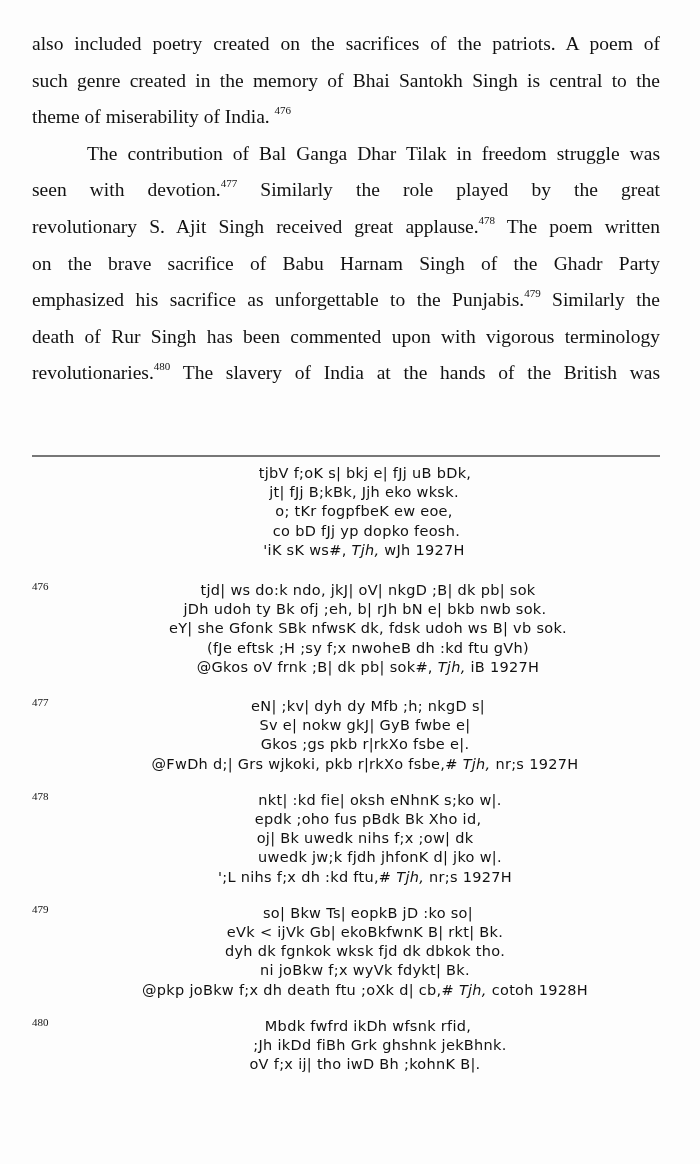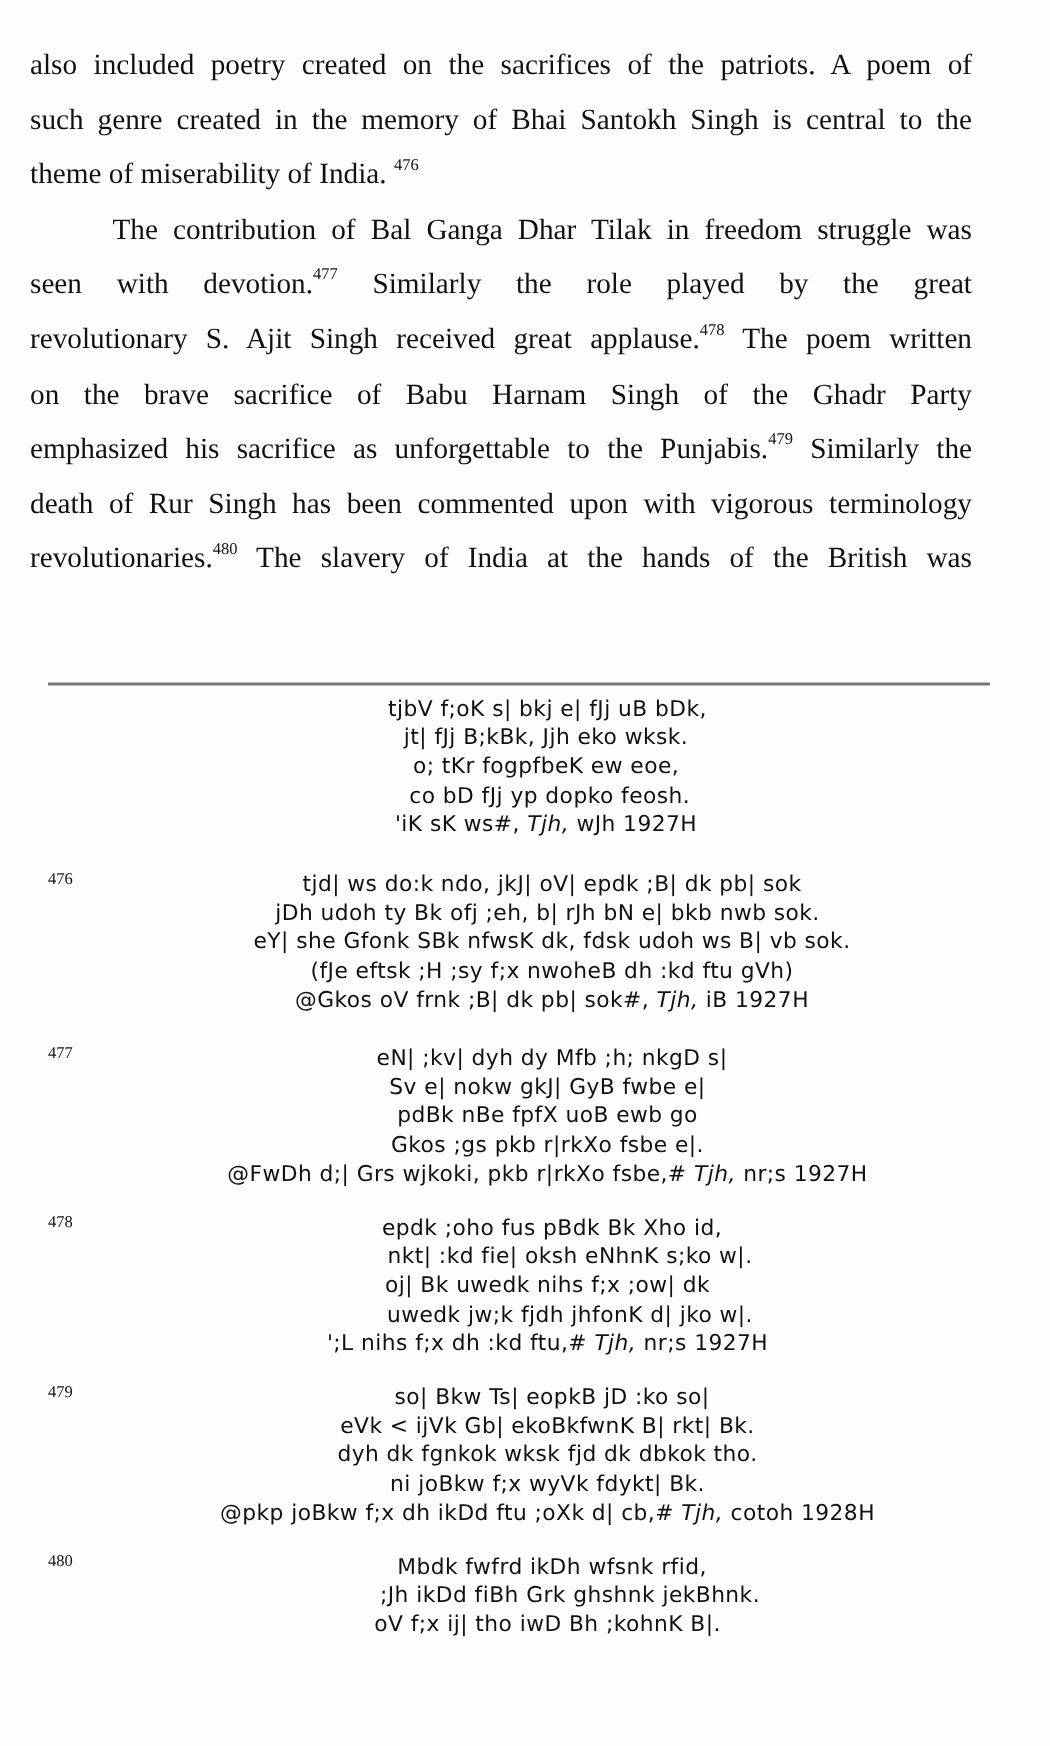--- a/index.html
+++ b/index.html
@@ -1,18 +1,18 @@
 <!DOCTYPE html>
 <html><head>
 <meta charset="utf-8">
 <style>
   html, body { margin: 0; padding: 0; background: #fdfdfd; }
   body { width: 700px; height: 1164px; position: relative; overflow: hidden; color: #111; }
   .body-text {
-    position: absolute; left: 20px; top: 26px; width: 628px;
+    position: absolute; left: 32px; top: 26px; width: 628px;
     font-family: "Liberation Serif", serif; font-size: 19.5px; line-height: 36.6px;
   }
   .body-text p { margin: 0; text-align: justify; text-align-last: auto; }
   .body-text .line { display: block; text-align: justify; text-align-last: justify; white-space: nowrap; }
   .body-text .line.last { text-align-last: left; }
   .body-text .indent { padding-left: 55px; }
   sup { font-size: 11px; line-height: 0; vertical-align: 9px; }
   .rule {
     position: absolute; left: 32px; top: 455px; width: 628px; height: 2px; background: #777;
   }
@@ -61,52 +61,51 @@
   <div class="fn" id="fn-intro">
     <span class="fl i1">tjbV f;oK s| bkj e| fJj uB bDk,</span>
     <span class="fl">jt| fJj B;kBk, Jjh eko wksk.</span>
     <span class="fl">o; tKr fogpfbeK ew eoe,</span>
     <span class="fl"> co bD fJj yp dopko feosh.</span>
     <span class="fl"><span>'iK sK ws#,</span> <em>Tjh,</em> <span>wJh 1927H</span></span>
   </div>
 
   <div class="fn" id="fn-476">
     <span class="fnum">476</span>
-    <span class="fl i2">tjd| ws do:k ndo, jkJ| oV| epdk ;B| dk pb| sok</span>
+    <span class="fl i2">tjd| ws do:k ndo, jkJ| oV| nkgD ;B| dk pb| sok</span>
     <span class="fl i1">jDh udoh ty Bk ofj ;eh, b| rJh bN e| bkb nwb sok.</span>
     <span class="fl i2">eY| she Gfonk SBk nfwsK dk, fdsk udoh ws B| vb sok.</span>
     <span class="fl i2">(fJe eftsk ;H ;sy f;x nwoheB dh :kd ftu gVh)</span>
     <span class="fl i2"><span>@Gkos oV frnk ;B| dk pb| sok#,</span> <em>Tjh,</em> <span>iB 1927H</span></span>
   </div>
 
   <div class="fn" id="fn-477">
     <span class="fnum">477</span>
     <span class="fl i2">eN| ;kv| dyh dy Mfb ;h; nkgD s|</span>
     <span class="fl i1">Sv e| nokw gkJ| GyB fwbe e|</span>
-    <span class="fl i1">pdBk nBe fpfX uoB ewb go</span>
     <span class="fl i1">Gkos ;gs pkb r|rkXo fsbe e|.</span>
     <span class="fl i1"><span>@FwDh d;| Grs wjkoki, pkb r|rkXo fsbe,#</span> <em>Tjh,</em> <span>nr;s 1927H</span></span>
   </div>
 
   <div class="fn" id="fn-478">
     <span class="fnum">478</span>
+    <span class="fl i3">nkt| :kd fie| oksh eNhnK s;ko w|.</span>
     <span class="fl i2">epdk ;oho fus pBdk Bk Xho id,</span>
-    <span class="fl i3">nkt| :kd fie| oksh eNhnK s;ko w|.</span>
     <span class="fl i1">oj| Bk uwedk nihs f;x ;ow| dk</span>
     <span class="fl i3">uwedk jw;k fjdh jhfonK d| jko w|.</span>
     <span class="fl i1"><span>';L nihs f;x dh :kd ftu,#</span> <em>Tjh,</em> <span>nr;s 1927H</span></span>
   </div>
 
   <div class="fn" id="fn-479">
     <span class="fnum">479</span>
     <span class="fl i2">so| Bkw Ts| eopkB jD :ko so|</span>
     <span class="fl i1">eVk &lt; ijVk Gb| ekoBkfwnK B| rkt| Bk.</span>
     <span class="fl i1">dyh dk fgnkok wksk fjd dk dbkok tho.</span>
     <span class="fl i1">ni joBkw f;x wyVk fdykt| Bk.</span>
-    <span class="fl i1"><span>@pkp joBkw f;x dh ikDd ftu ;oXk d| cb,#</span> <em>Tjh,</em> <span>cotoh 1928H</span></span>
+    <span class="fl i1"><span>@pkp joBkw f;x dh death ftu ;oXk d| cb,#</span> <em>Tjh,</em> <span>cotoh 1928H</span></span>
   </div>
 
   <div class="fn" id="fn-480">
     <span class="fnum">480</span>
     <span class="fl i2">Mbdk fwfrd ikDh wfsnk rfid,</span>
     <span class="fl i3">;Jh ikDd fiBh Grk ghshnk jekBhnk.</span>
     <span class="fl i1">oV f;x ij| tho iwD Bh ;kohnK B|.</span>
   </div>
 
 </div>

